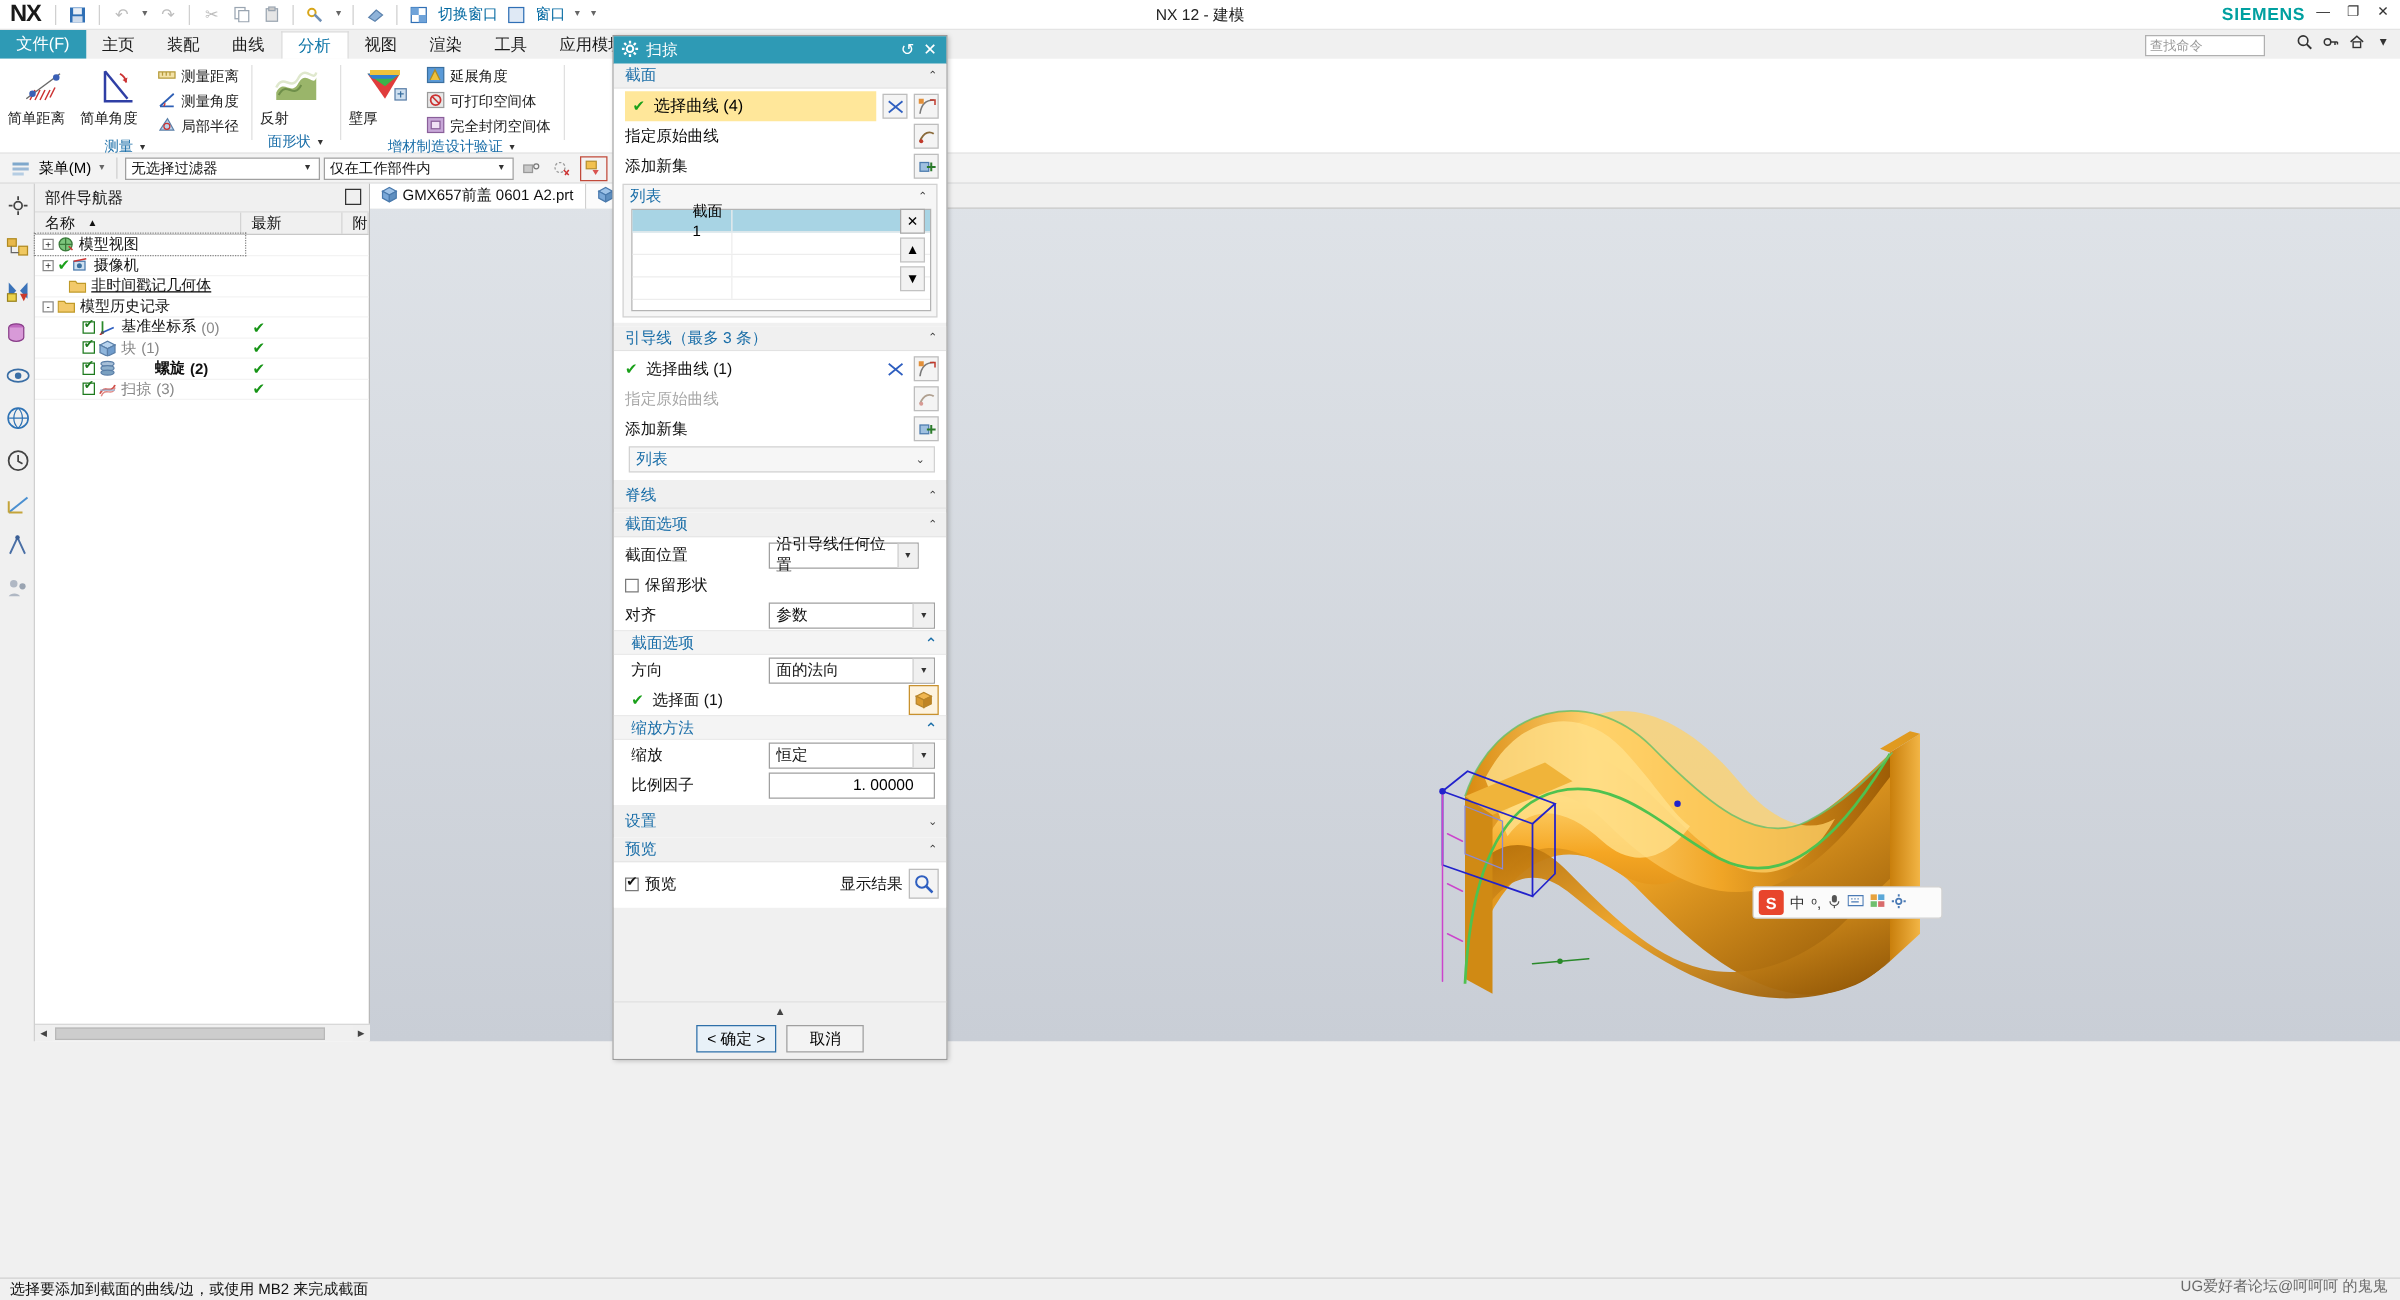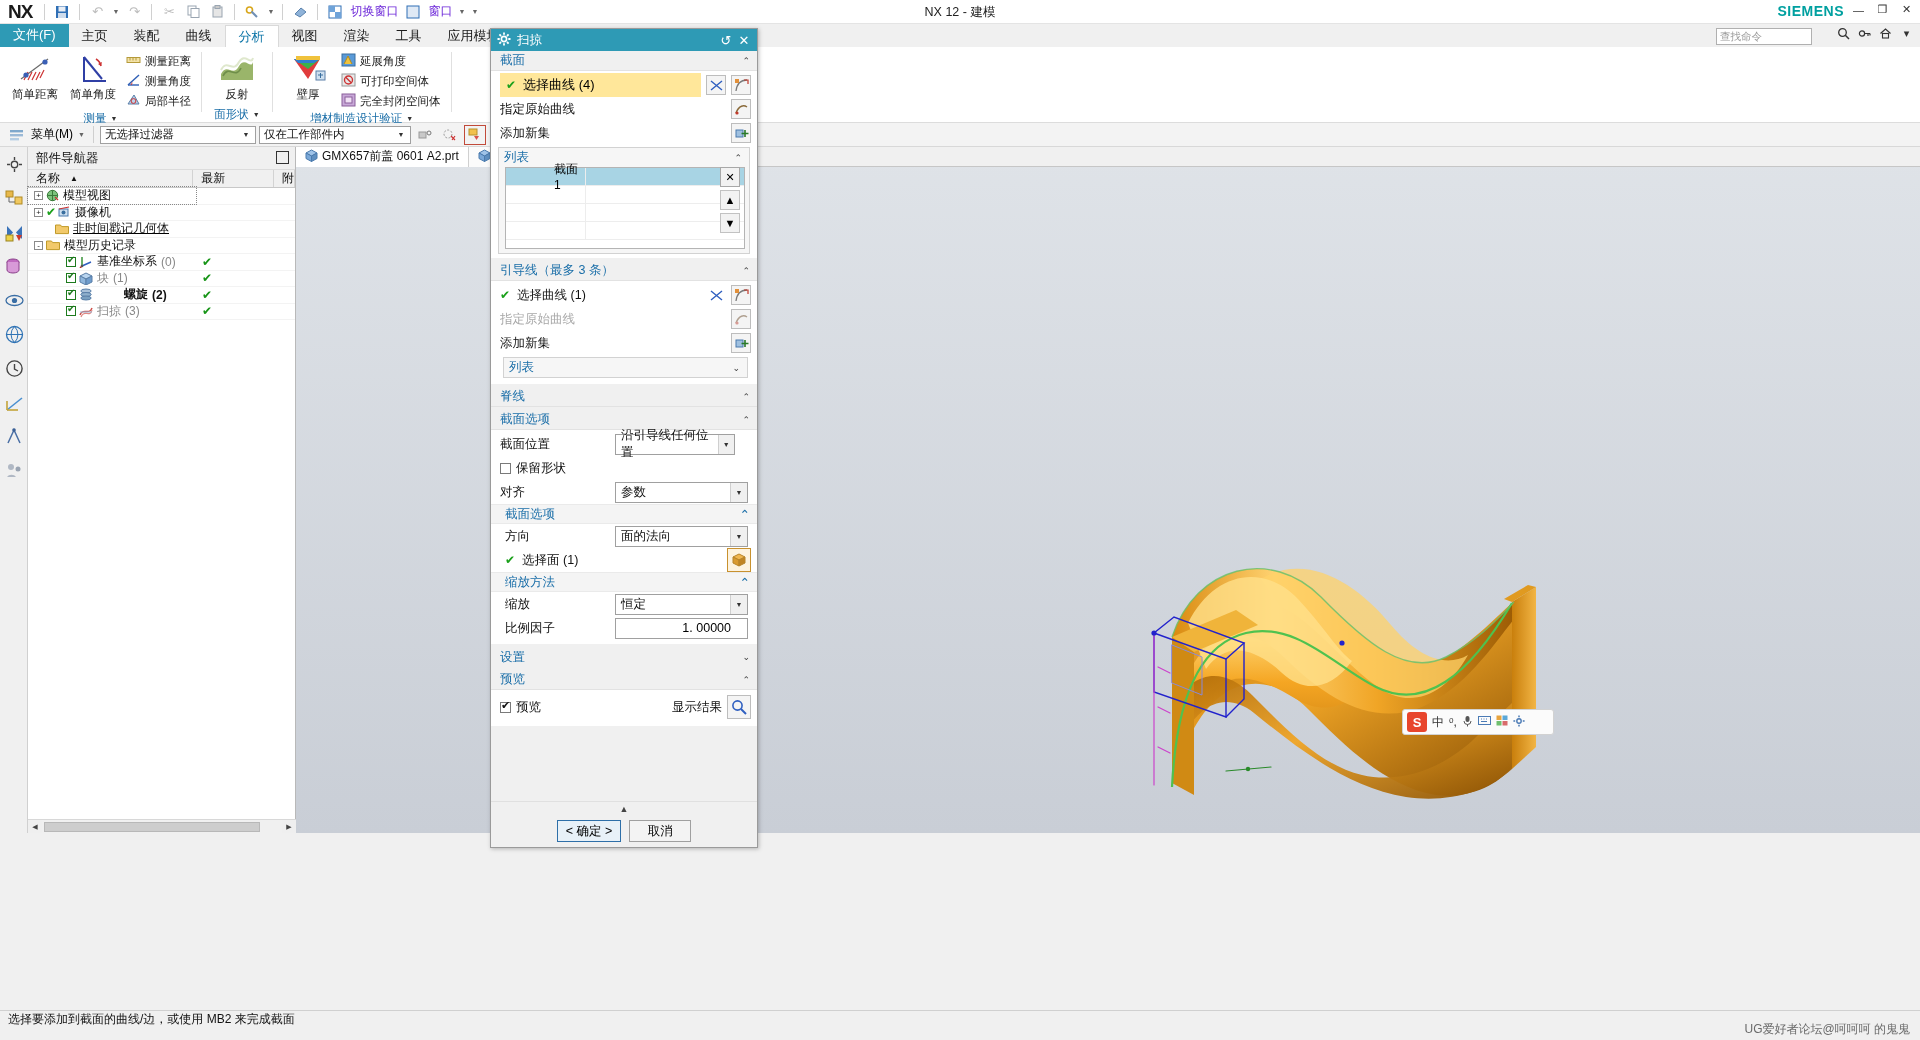--- a/index.html
+++ b/index.html
@@ -18,21 +18,21 @@
     display:flex; align-items:center;
   }
   #qat { display:flex; align-items:center; height:24px; padding-left:8px; gap:2px;}
   .nxlogo { font-size:19px; font-weight:bold; color:#1a1a1a; letter-spacing:-1px; padding-right:6px;
             font-family:"Liberation Sans",sans-serif;}
   .qsep { width:1px; height:16px; background:#d0d0d0; margin:0 4px; }
   .qbtn { width:22px; height:20px; display:flex; align-items:center; justify-content:center;
           font-size:13px; color:#555; }
   .qbtn.dim { color:#bdbdbd; }
   .qcaret { font-size:7px; color:#666; width:11px; display:flex;align-items:center;justify-content:center;}
-  .qtext { font-size:12px; color:#6d28d9; padding:0 2px; }
+  .qtext { font-size:12px; color:#0369a1; padding:0 2px; }
   #apptitle {
     position:absolute; left:0; right:0; top:0; height:24px; line-height:24px;
     text-align:center; font-size:12.5px; color:#222; pointer-events:none;
   }
   #siemens {
     position:absolute; right:76px; top:3px; font-size:14px; color:#00a0a0;
     font-weight:bold; letter-spacing:.5px;
   }
   #wctrl { position:absolute; right:6px; top:2px; display:flex; gap:9px; color:#444; font-size:12px;}
   
@@ -47,21 +47,21 @@
   #ribbon-body {
     position:absolute; left:0; top:47px; width:1920px; height:76px;
     background:#ffffff; border-bottom:1px solid #dcdcdc;
     display:flex; align-items:flex-start;
   }
   .rgroup { height:76px; position:relative; display:flex; flex-direction:column; }
   .rgroup-items { display:flex; align-items:flex-start; padding:3px 6px 0 6px; flex:1; }
   .rgroup-label { height:17px; line-height:15px; font-size:11.5px; color:#1a6ea8;
                   text-align:center; display:flex; align-items:center; justify-content:center; gap:4px;}
   .rgsep { width:1px; background:#e0e0e0; height:60px; margin-top:5px; align-self:flex-start;}
-  .bigbtn { width:58px; display:flex; flex-direction:column; align-items:center; padding-top:2px;}
+  .bigbtn { width:58px; display:flex; flex-direction:column; padding-top:2px;}
   .bigbtn .ic { height:34px; display:flex; align-items:center; justify-content:center; }
   .bigbtn .lb { font-size:11.5px; color:#1a1a1a; margin-top:1px; white-space:nowrap;}
   .smallcol { display:flex; flex-direction:column; padding-top:1px; }
   .smallbtn { display:flex; align-items:center; gap:4px; height:20px; padding:0 4px;}
   .smallbtn .lb { font-size:11.5px; color:#1a1a1a; white-space:nowrap;}
   .tricaret { font-size:7px; color:#333; }
   
   #selbar {
     position:absolute; left:0; top:123px; width:1920px; height:24px;
     background:#f3f3f3; border-bottom:1px solid #d8d8d8;
@@ -122,21 +122,21 @@
   }
   #tabstrip {
     position:absolute; left:296px; top:147px; width:1624px; height:20px;
     background:#f0f0f0; display:flex; align-items:center; border-bottom:1px solid #c6c6c6;
   }
   .ptab { display:flex; align-items:center; gap:4px; height:20px; padding:0 9px;
           font-size:12px; color:#111; background:#fbfbfb; border-right:1px solid #d0d0d0;}
   .ptab.active { background:#ffffff; }
   
   #statusbar {
-    position:absolute; left:0; bottom:0; width:1920px; height:30px;
+    position:absolute; left:0; bottom:0; width:1920px; height:18px;
     background:#f0f0f0; border-top:1px solid #d0d0d0;
     display:flex; align-items:flex-start; padding-left:8px; font-size:12px; color:#111;
   }
   #watermark { position:absolute; right:10px; bottom:2px; font-size:12px; color:#6a6a6a;}
   
   #dlg {
     position:absolute; left:490px; top:28px; width:268px; height:820px;
     background:#f0f0f0; border:1px solid #9a9a9a; box-shadow:1px 1px 4px rgba(0,0,0,.25);
     display:flex; flex-direction:column;
   }

